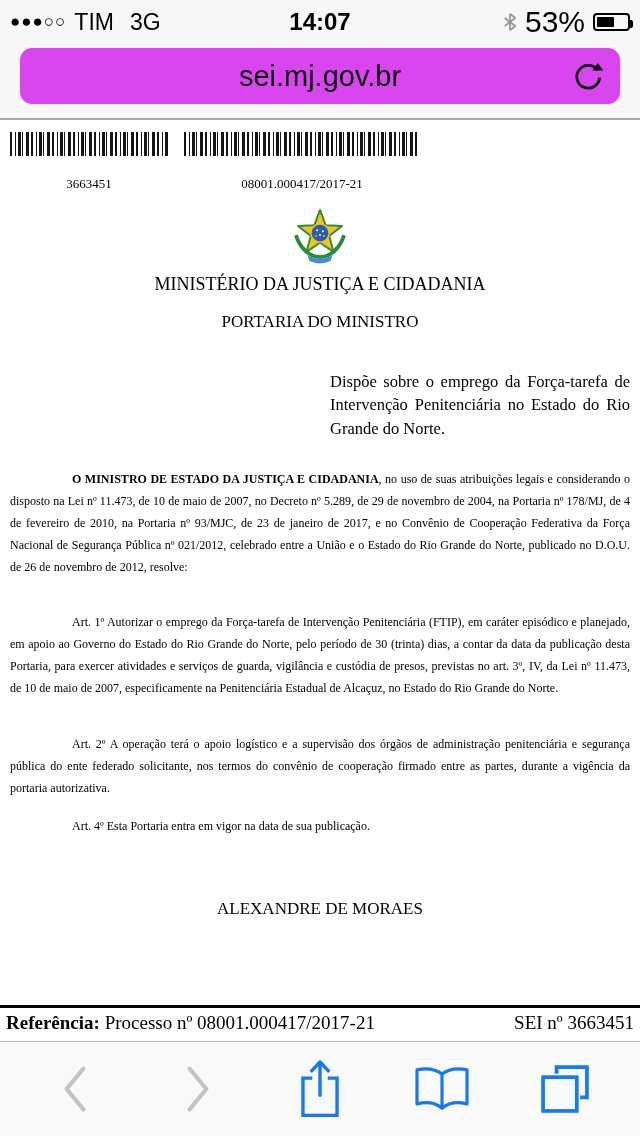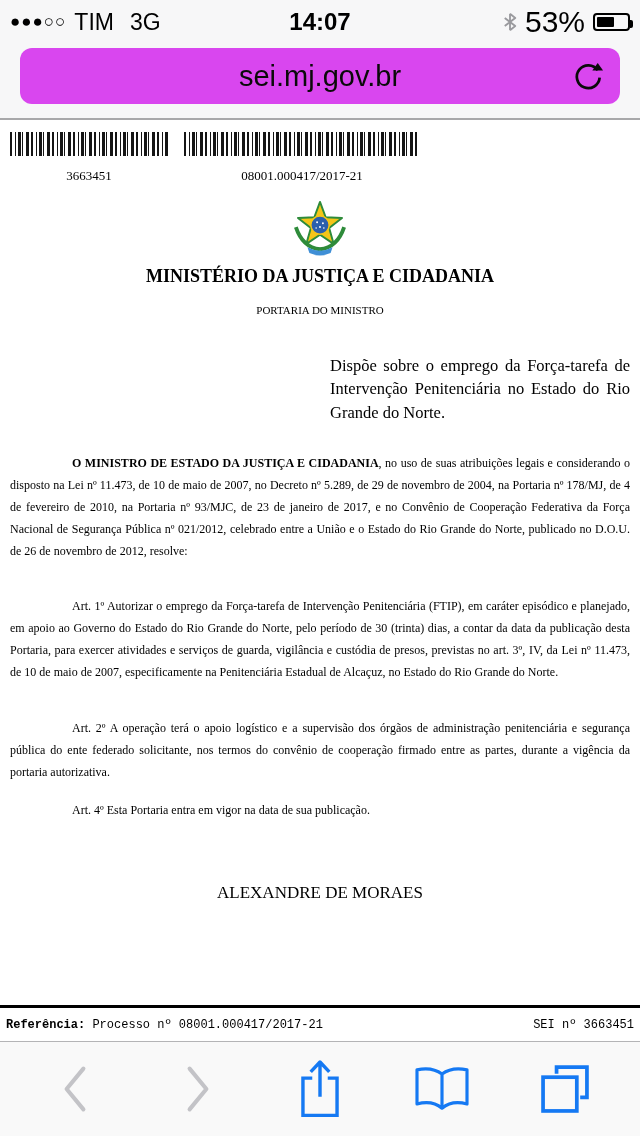--- a/index.html
+++ b/index.html
@@ -67,47 +67,47 @@
     height:24px;
     background:repeating-linear-gradient(90deg,
       #151515 0 2px, transparent 2px 5px,
       #151515 5px 6px, transparent 6px 8px,
       #151515 8px 11px, transparent 11px 12px,
       #151515 12px 13px, transparent 13px 16px,
       #151515 16px 19px, transparent 19px 21px);
   }
   .barcode.b1 { width:158px; }
   .barcode.b2 { width:236px; }
-  .barcode-num { font-size:13px; margin-top:12px; }
+  .barcode-num { font-size:13px; margin-top:20px; }
 
   .arms-wrap { text-align:center; margin-top:16px; }
-  .doc-title { text-align:center; font-weight:bold; font-size:18px; margin-top:6px; }
-  .doc-subtitle { text-align:center; font-size:11px; margin-top:17px; }
+  .doc-title { text-align:center; font-weight:normal; font-size:18px; margin-top:6px; }
+  .doc-subtitle { text-align:center; font-size:17px; margin-top:17px; }
 
   .ementa {
     width:300px; margin-left:auto; margin-top:38px;
     font-size:16.5px; line-height:1.42; text-align:justify;
   }
   .para {
     font-size:12px; line-height:22px; text-align:justify;
     text-indent:62px;
   }
   .p1 { margin-top:28px; }
   .p2 { margin-top:33px; }
   .p3 { margin-top:34px; }
   .p4 { margin-top:32px; }
   .p5 { margin-top:16px; }
   .signature { text-align:center; font-size:17px; margin-top:62px; }
 
   .doc-footer {
     position:absolute; left:0; right:0; top:1005px;
     border-top:3px solid #000;
-    font-family:Liberation Mono, monospace;
-    font-size:12px;
-    padding:10px 6px 10px 6px;
+    font-family:Liberation Serif, serif;
+    font-size:19px;
+    padding:4px 6px 10px 6px;
     display:flex; justify-content:space-between;
     background:#fff;
   }
 
   
   .toolbar {
     position:absolute; left:0; right:0; bottom:0; height:95px;
     background:#f9f9f9;
     border-top:1px solid #b4b4b6;
     display:flex; align-items:center; justify-content:space-around;

